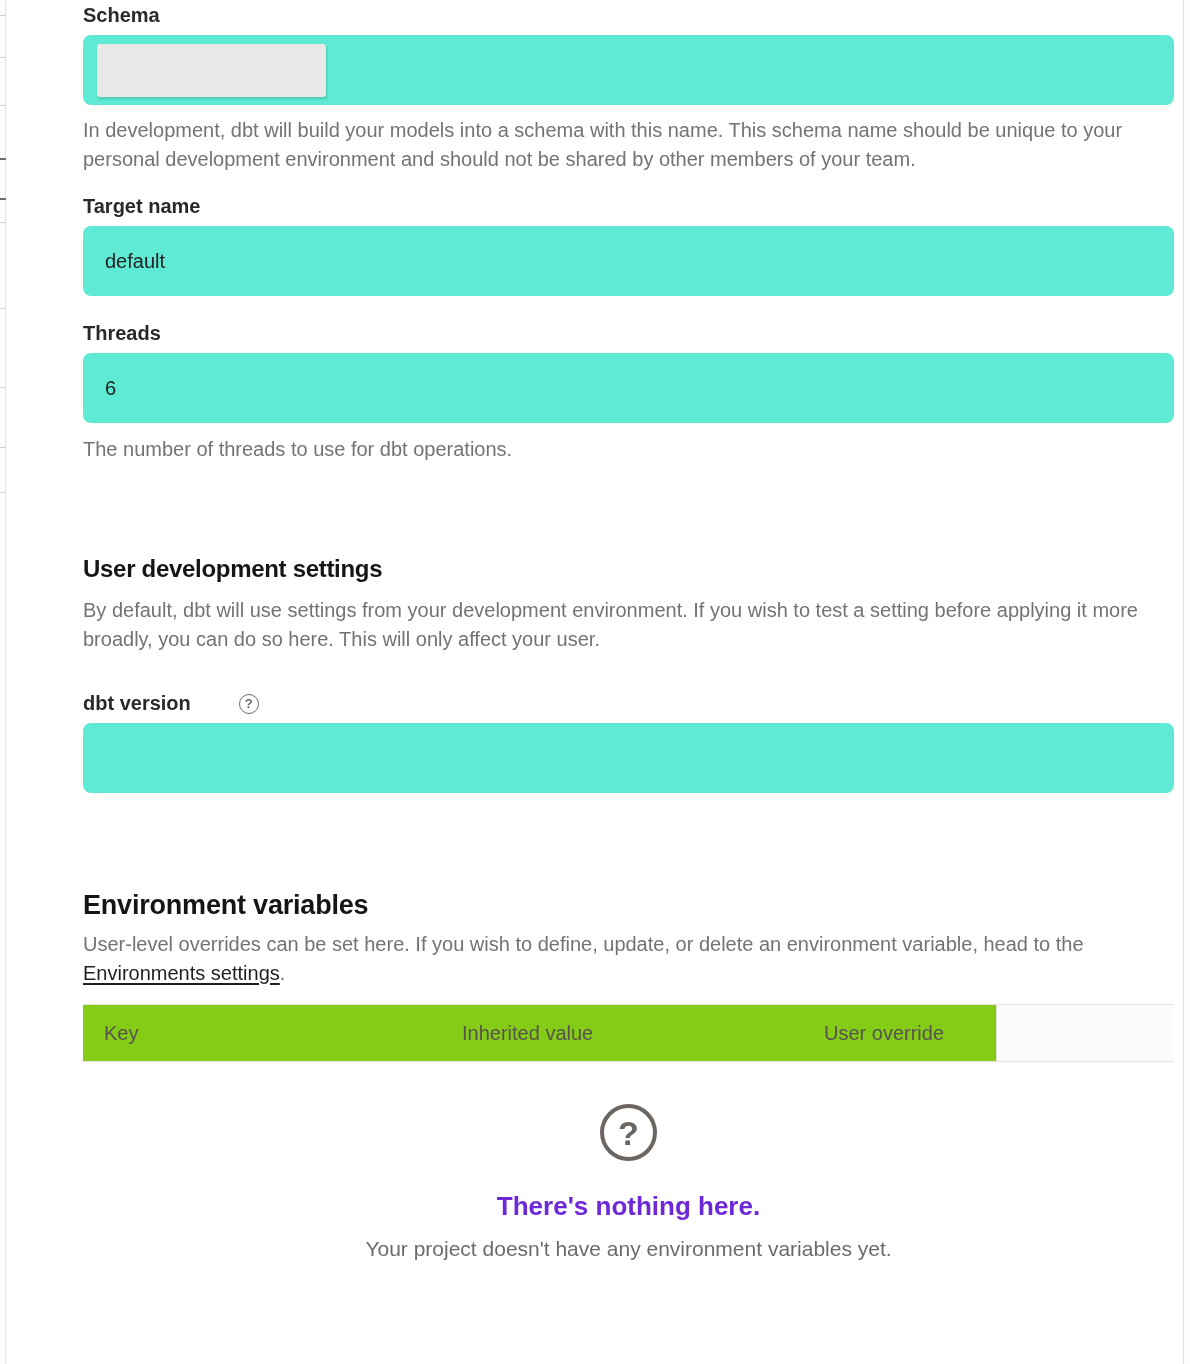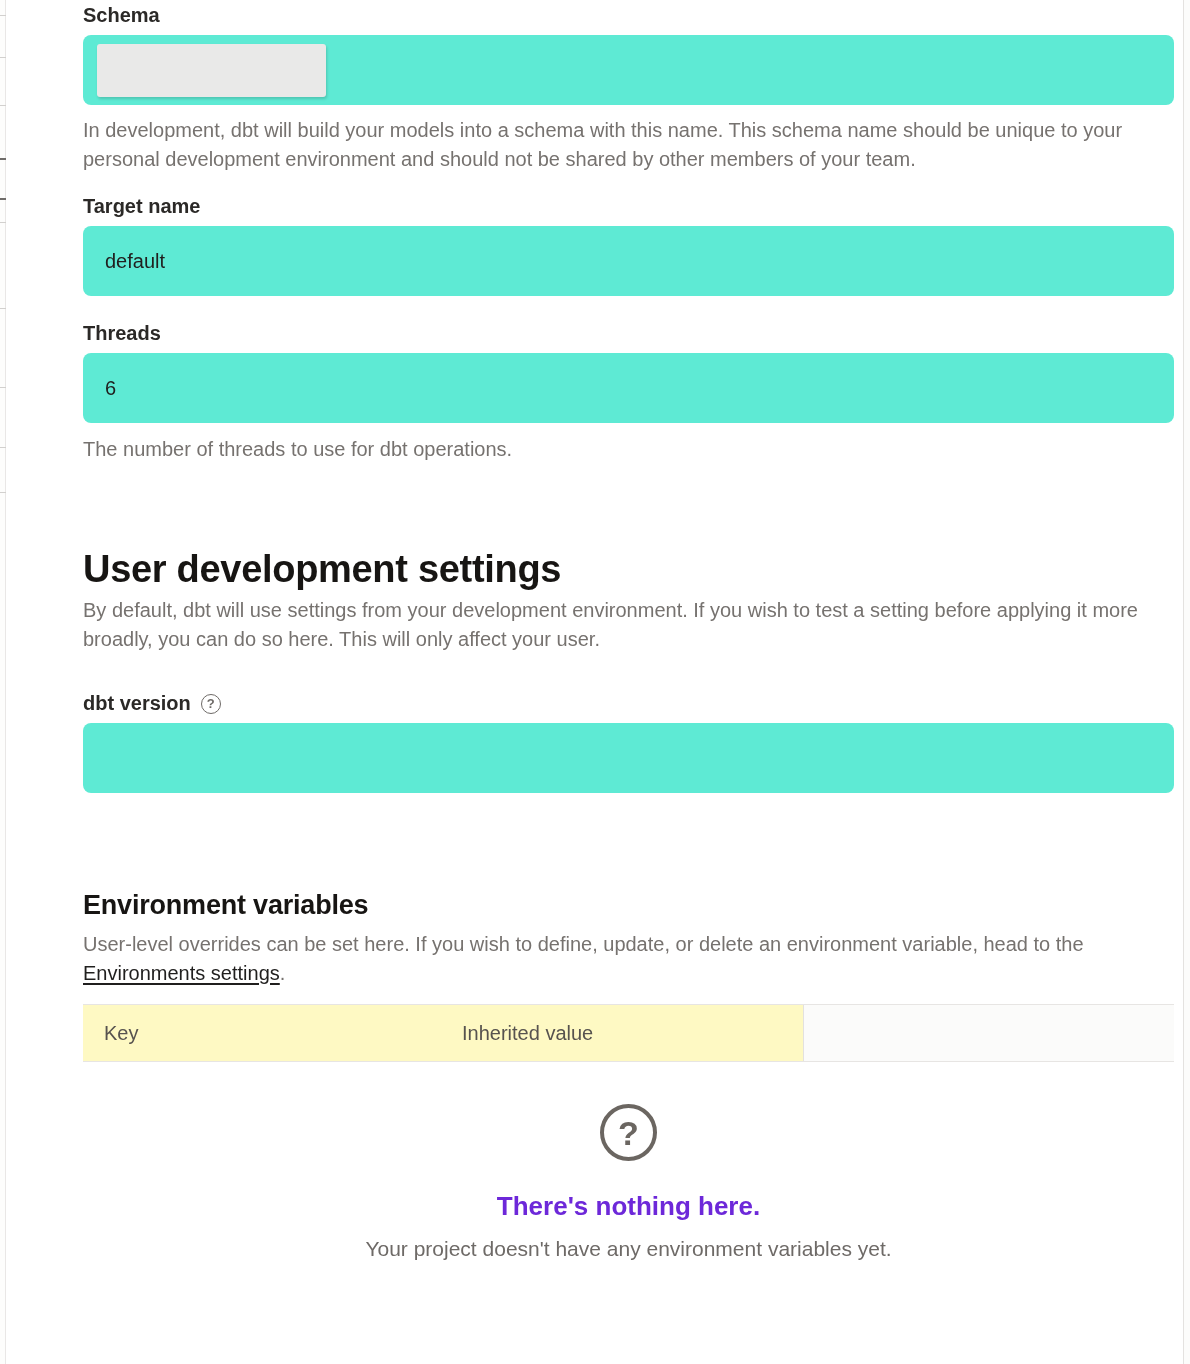--- a/index.html
+++ b/index.html
@@ -56,50 +56,50 @@
   .helper, .section-desc {
     font-size: 20px; line-height: 29px; color: #76726f;
   }
   .helper { margin-top: 12px; }
 
   .mt-schema-para { margin-top: 11px; }
   .mt-target { margin-top: 21px; }
   .mt-threads { margin-top: 26px; }
 
   .section-heading {
-    font-size: 38px; font-weight: 700; color: #171513;
+    font-size: 24px; font-weight: 700; color: #171513;
     line-height: 38px; margin-top: 86px; margin-bottom: 8px;
     letter-spacing: -0.3px;
   }
   .sub-heading {
     font-size: 27px; font-weight: 700; color: #171513;
     line-height: 32px; margin-top: 96px; margin-bottom: 9px;
     letter-spacing: -0.2px;
   }
 
-  .mt-dbt-version { margin-top: 38px; }
+  .mt-dbt-version { margin-top: 38px; gap: 38px; }
 
   .help-icon {
     display: inline-flex; align-items: center; justify-content: center;
     width: 20px; height: 20px; margin-left: 10px;
     border: 1.6px solid #6e6a67; border-radius: 50%;
     font-size: 13px; font-weight: 600; color: #6e6a67;
     cursor: pointer; flex: 0 0 auto;
   }
 
   .inline-link {
     color: #201f1e; text-decoration: underline;
     text-underline-offset: 3px; cursor: pointer;
   }
 
   .env-table-header {
     margin-top: 16px;
     display: flex; align-items: stretch;
     height: 58px;
-    background: #fef9c3;
+    background: #84cc16;
     border-top: 1px solid #e7e5e3;
     border-bottom: 1px solid #e7e5e3;
     font-size: 20px; color: #57534f;
   }
   .env-col {
     display: flex; align-items: center; padding-left: 21px;
   }
   .env-col-key { width: 358px; }
   .env-col-inherited { width: 362px; }
   .env-col-override { width: 193px; }
@@ -165,20 +165,21 @@
     <span class="help-icon">?</span>
   </div>
   <input class="text-input" type="text" value="" style="">
 
   <h2 class="sub-heading">Environment variables</h2>
   <p class="section-desc"><span>User-level overrides can be set here. If you wish to define, update, or delete an environment variable, head to the </span><a class="inline-link">Environments settings</a><span>.</span></p>
 
   <div class="env-table-header">
     <div class="env-col env-col-key">Key</div>
     <div class="env-col env-col-inherited">Inherited value</div>
+    <div class="env-col env-col-override">User override</div>
     <div class="env-col env-col-actions"></div>
   </div>
 
   <div class="empty-state">
     <div class="empty-icon">?</div>
     <div class="empty-title">There's nothing here.</div>
     <div class="empty-subtitle">Your project doesn't have any environment variables yet.</div>
   </div>
 
 </div>

